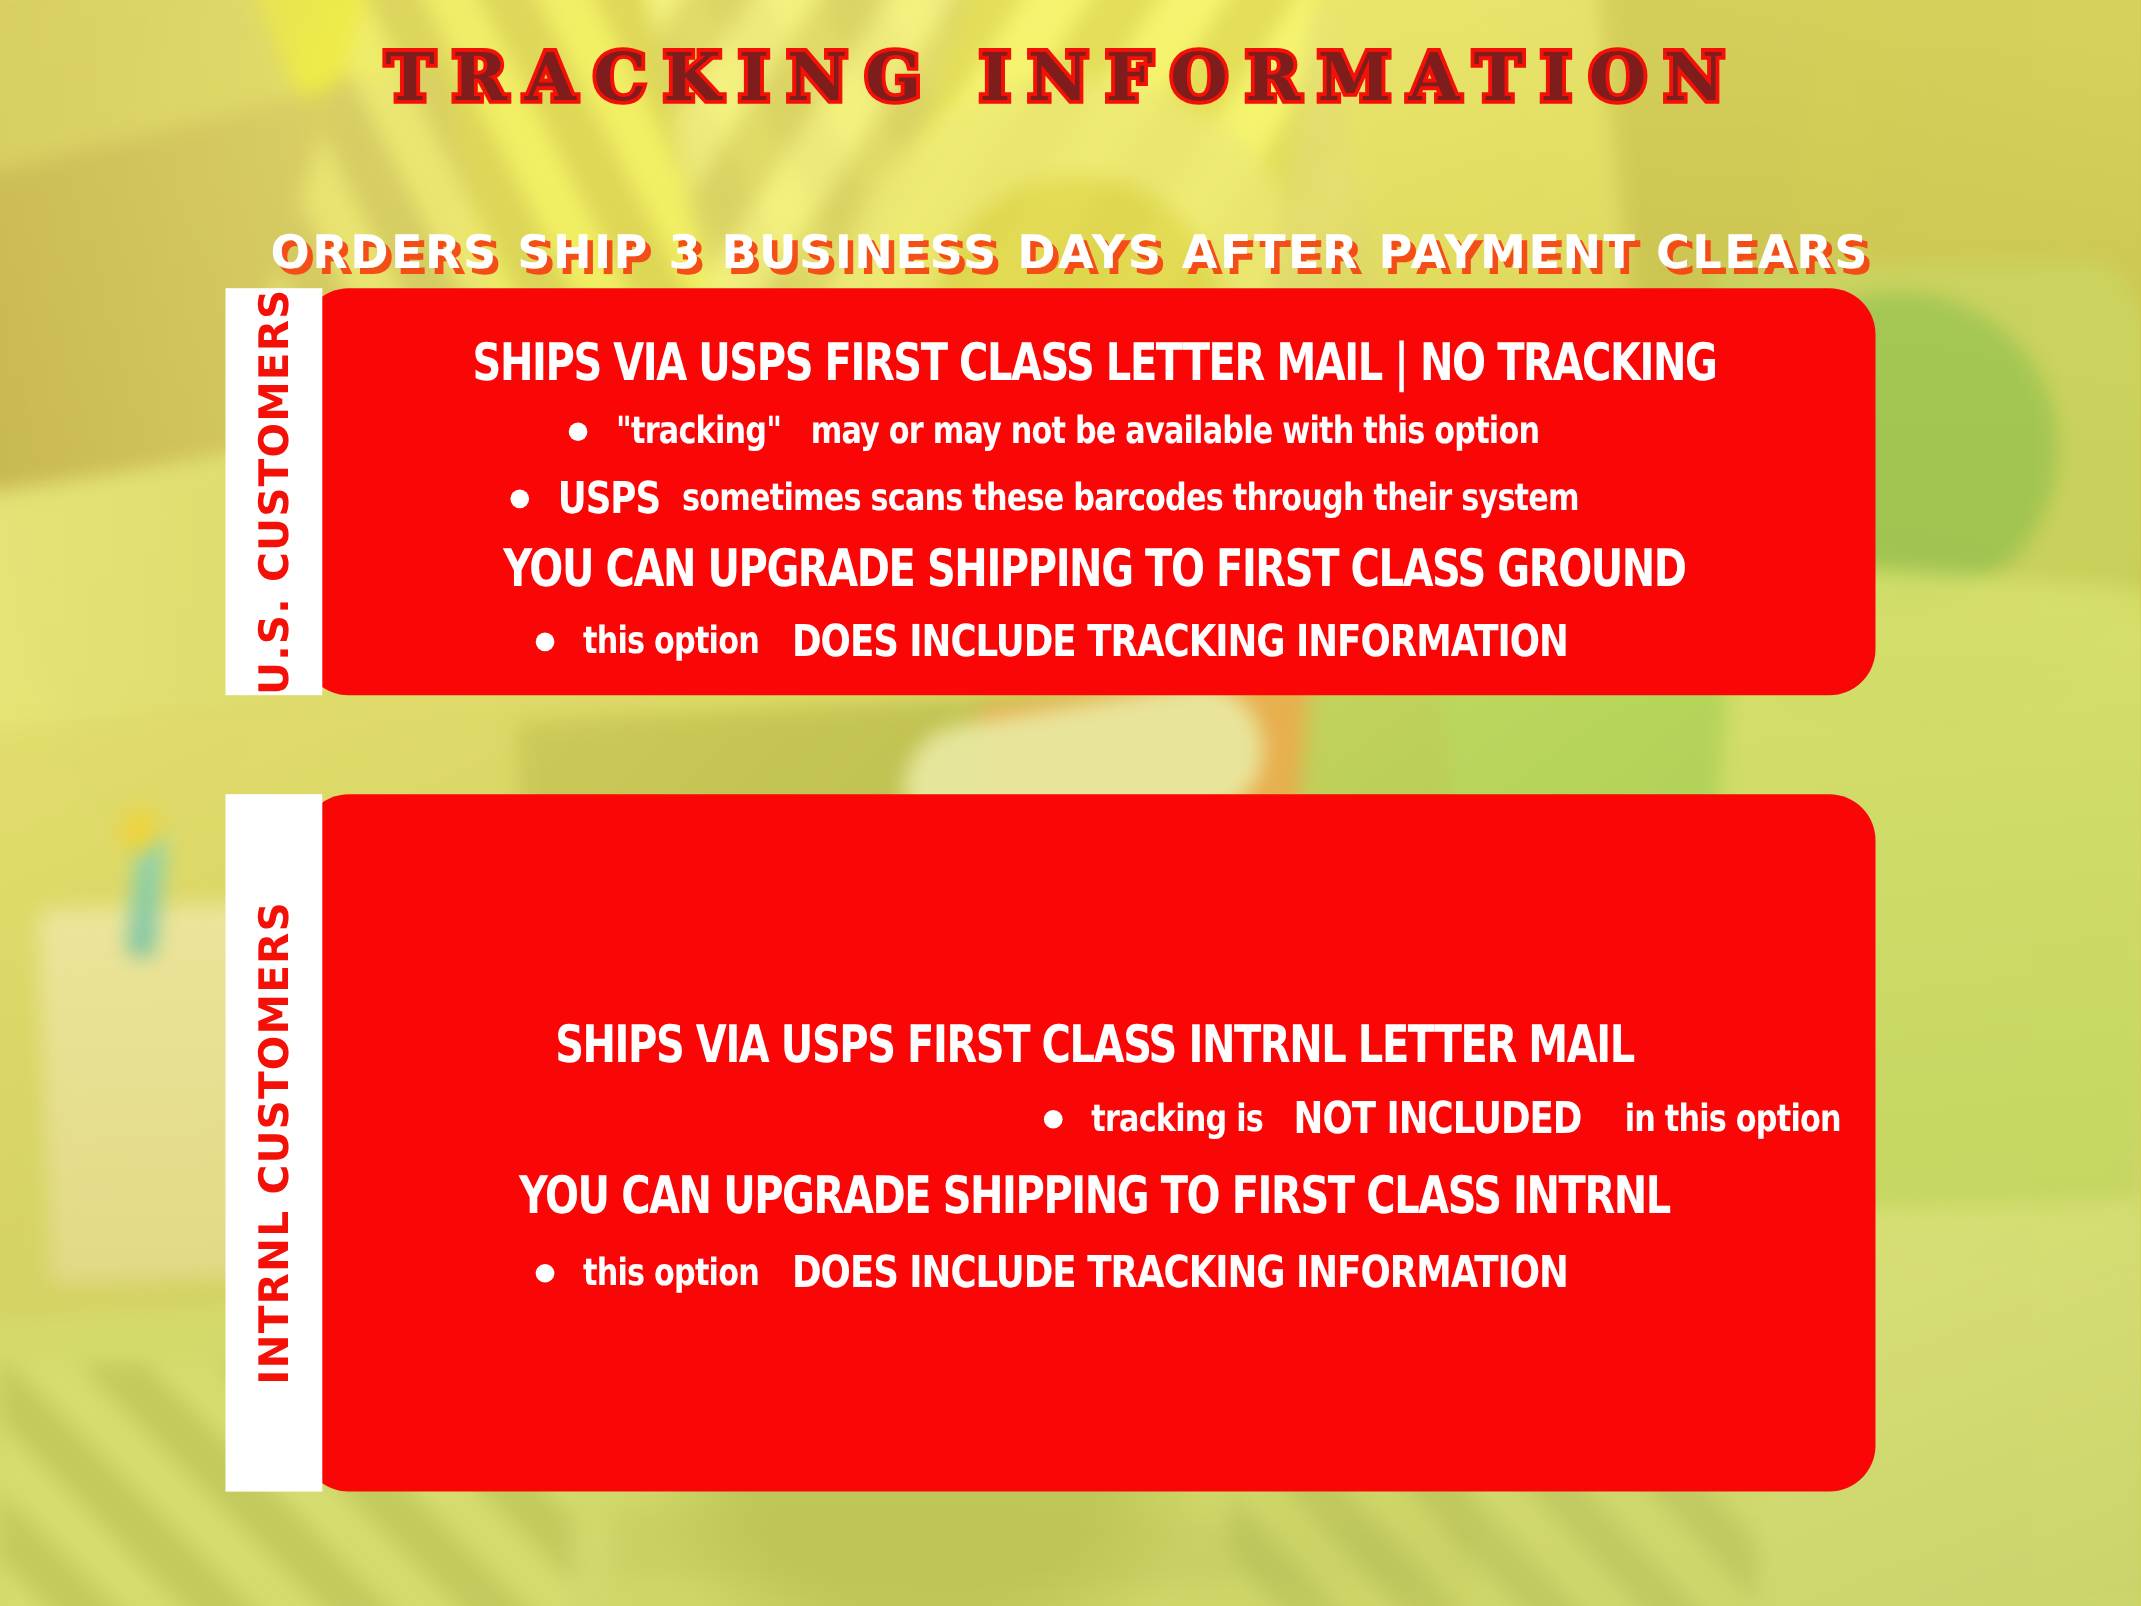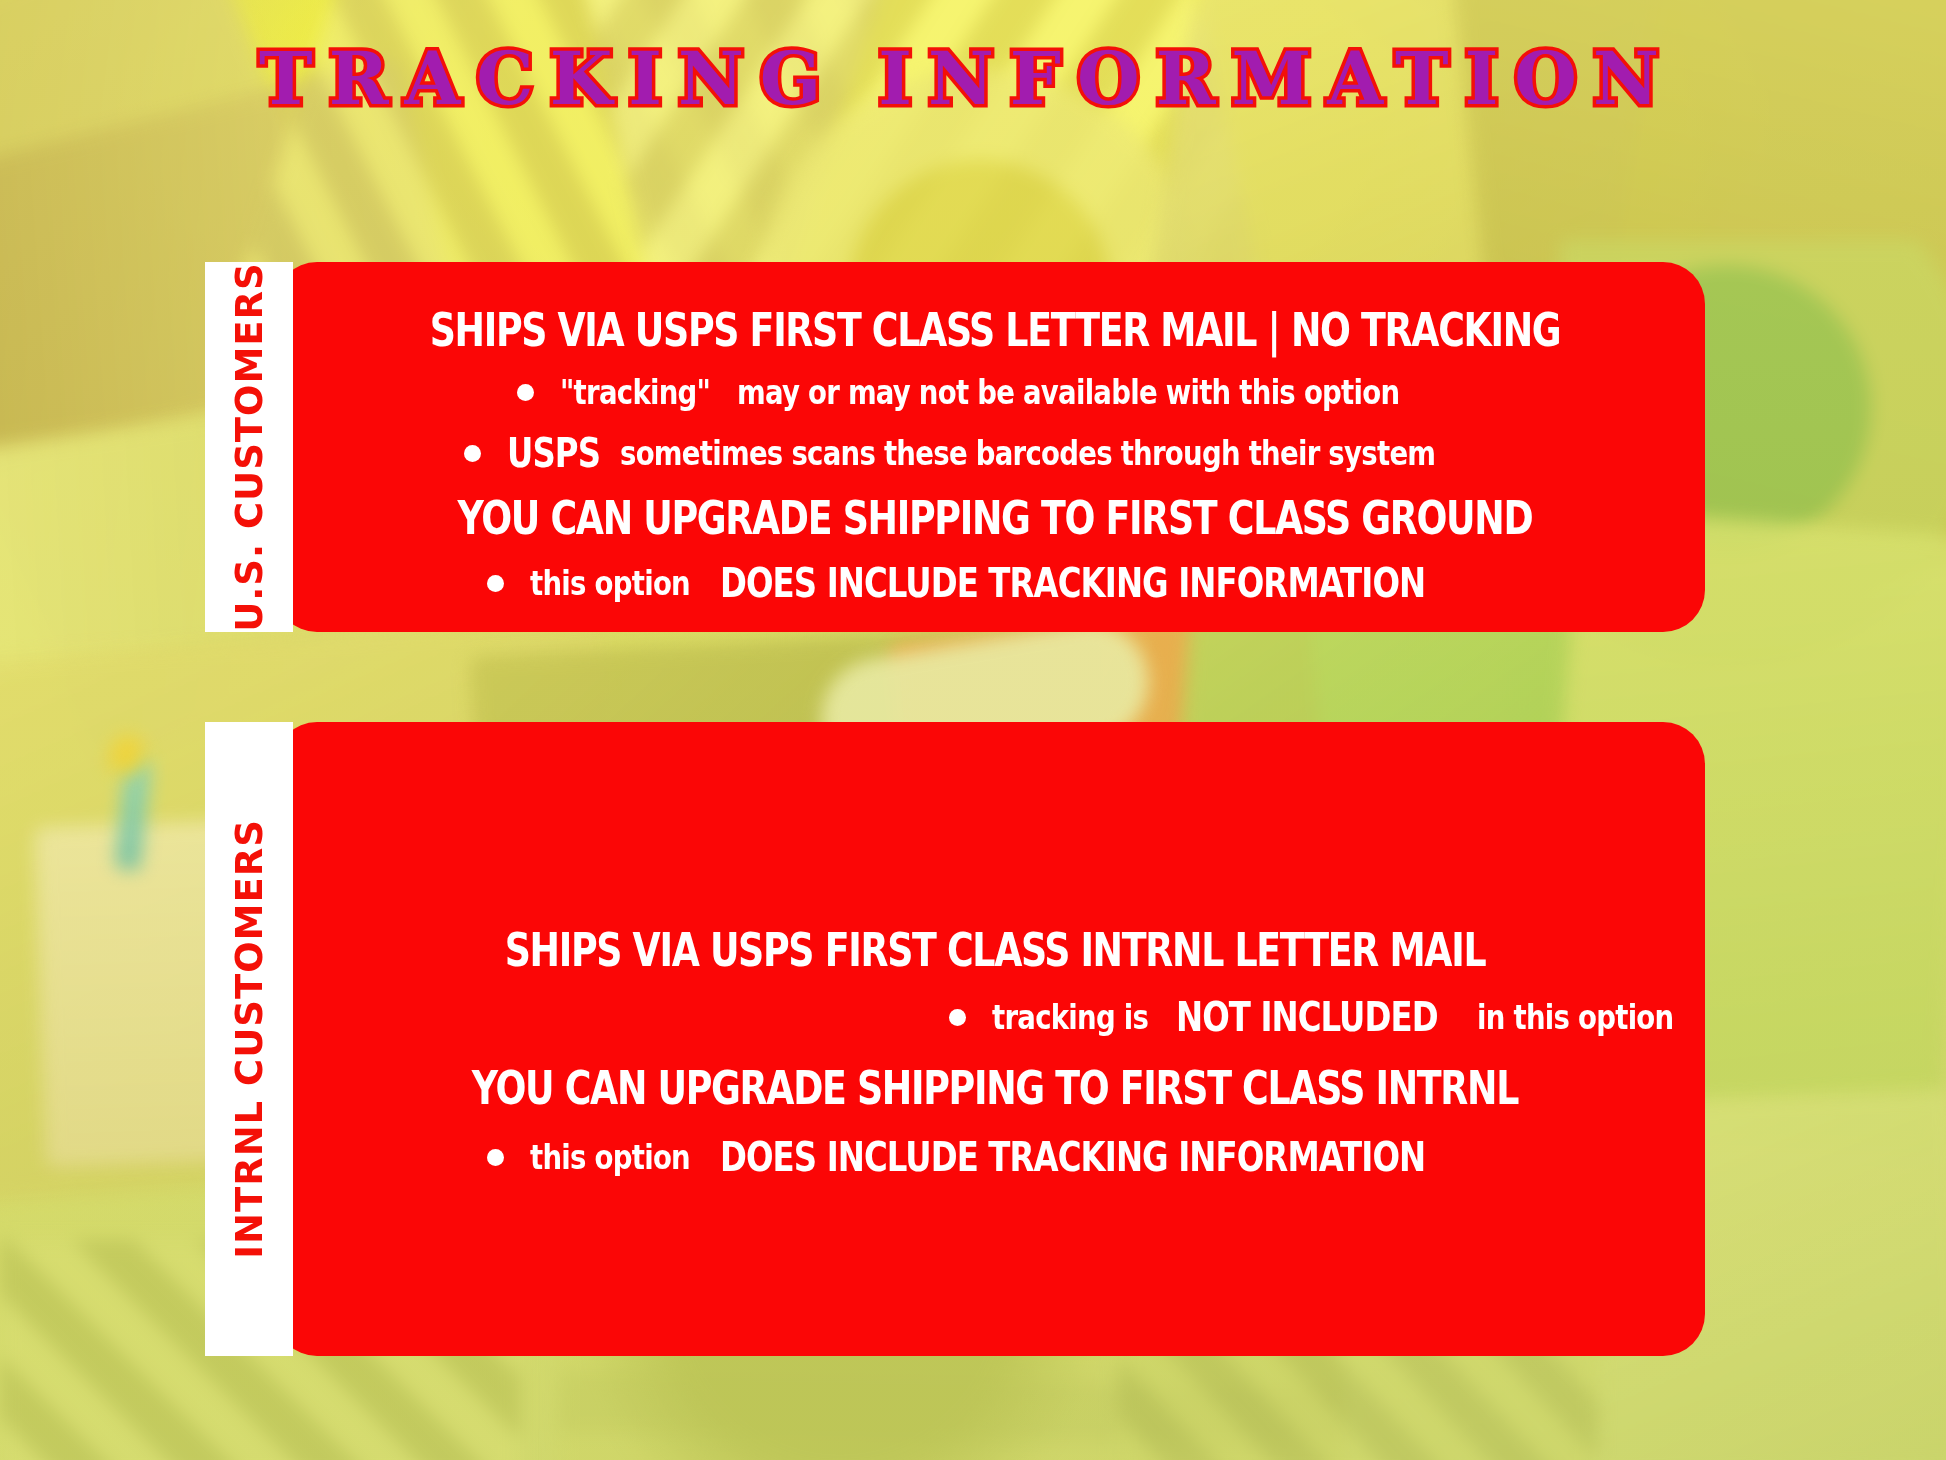--- a/index.html
+++ b/index.html
@@ -55,23 +55,23 @@
     background: linear-gradient(180deg, rgba(255,255,160,.18) 0%, rgba(230,235,140,.10) 45%, rgba(210,225,130,.18) 100%);
   }
 
   
   .title {
     position: absolute;
     left: 0; right: 12px; top: 36px;
     text-align: center;
     font-family: "DejaVu Serif", serif;
     font-weight: 700;
-    font-size: 72px;
+    font-size: 60px;
     letter-spacing: 16px;
-    color: #a21caf;
+    color: #7f1d1d;
     -webkit-text-stroke: 7px #f41007;
     paint-order: stroke fill;
     white-space: nowrap;
   }
   .subtitle {
     position: absolute;
     left: 0; right: 0; top: 205px;
     text-align: center;
     font-family: "DejaVu Sans", sans-serif;
     font-weight: 700;
@@ -189,20 +189,21 @@
   <div class="bg-shape s19"></div>
   <div class="bg-shape s20"></div>
   <div class="bg-shape s21"></div>
   <div class="bg-shape s22"></div>
   <div class="bg-shape s23"></div>
   <div class="bg-shape s24"></div>
   <div class="bg-shape s25"></div>
   <div class="bg-veil"></div>
 
   <div class="title">TRACKING INFORMATION</div>
+  <div class="subtitle">ORDERS SHIP 3 BUSINESS DAYS AFTER PAYMENT CLEARS</div>
 
   <div class="card-wrap" style="left:205px; top:262px; width:1500px; height:370px;">
     <div class="card" style="left:70px; top:0; width:1430px; height:370px;"></div>
     <div class="tab" style="height:370px;">
       <span class="tab-label">U.S. CUSTOMERS</span>
     </div>
 
     <div class="line heading" style="left:90px; top:40px; width:1400px; position:absolute;">SHIPS VIA USPS FIRST CLASS LETTER MAIL | NO TRACKING</div>
 
     <div class="bullet-row" style="position:absolute; left:90px; top:110px; width:1400px;">

